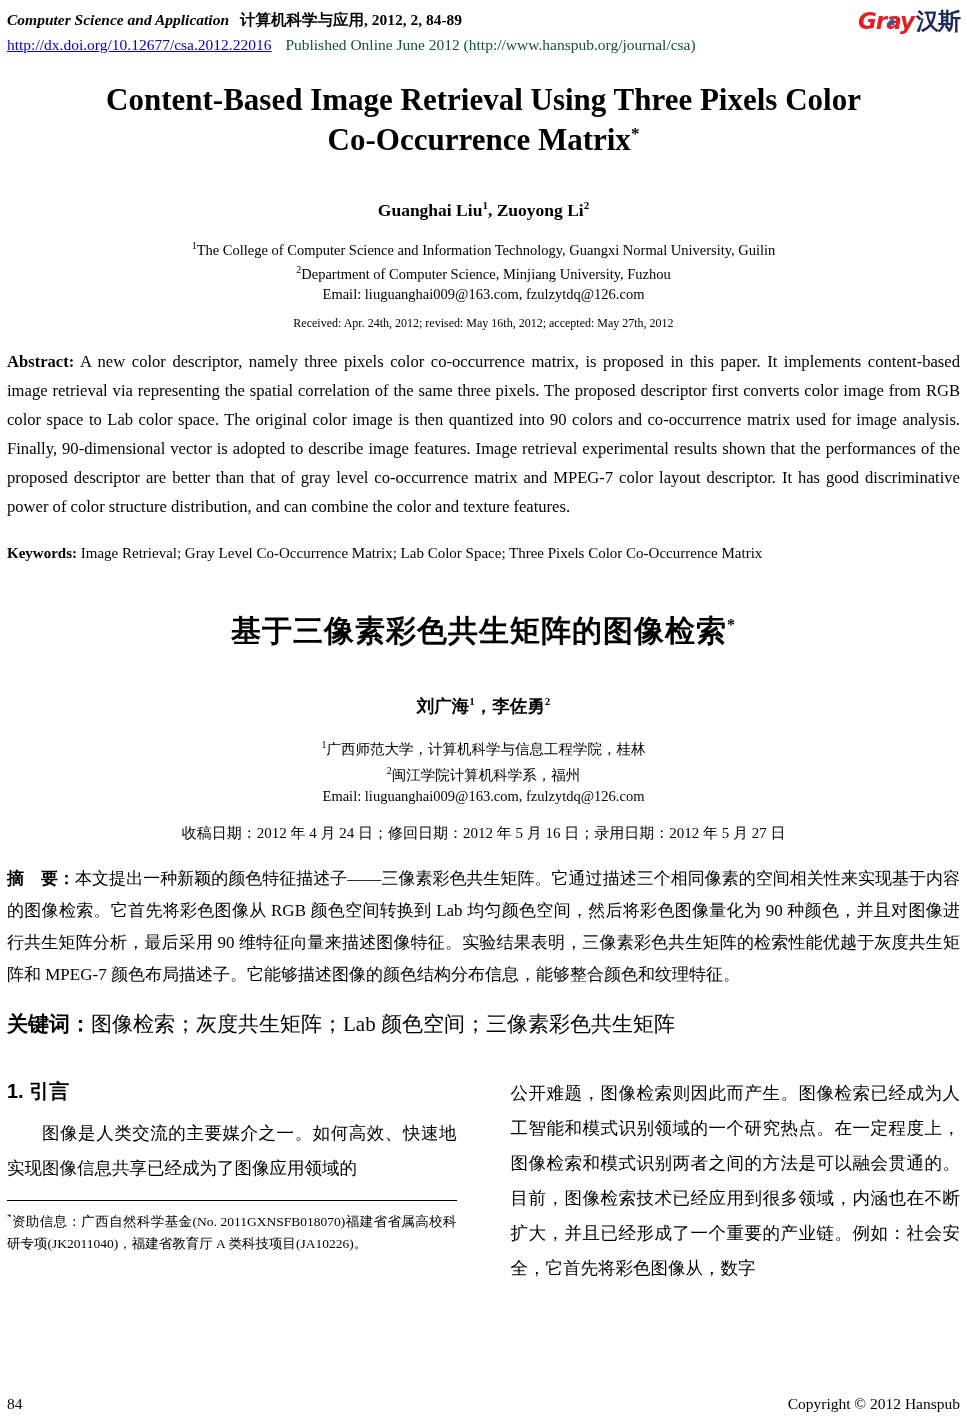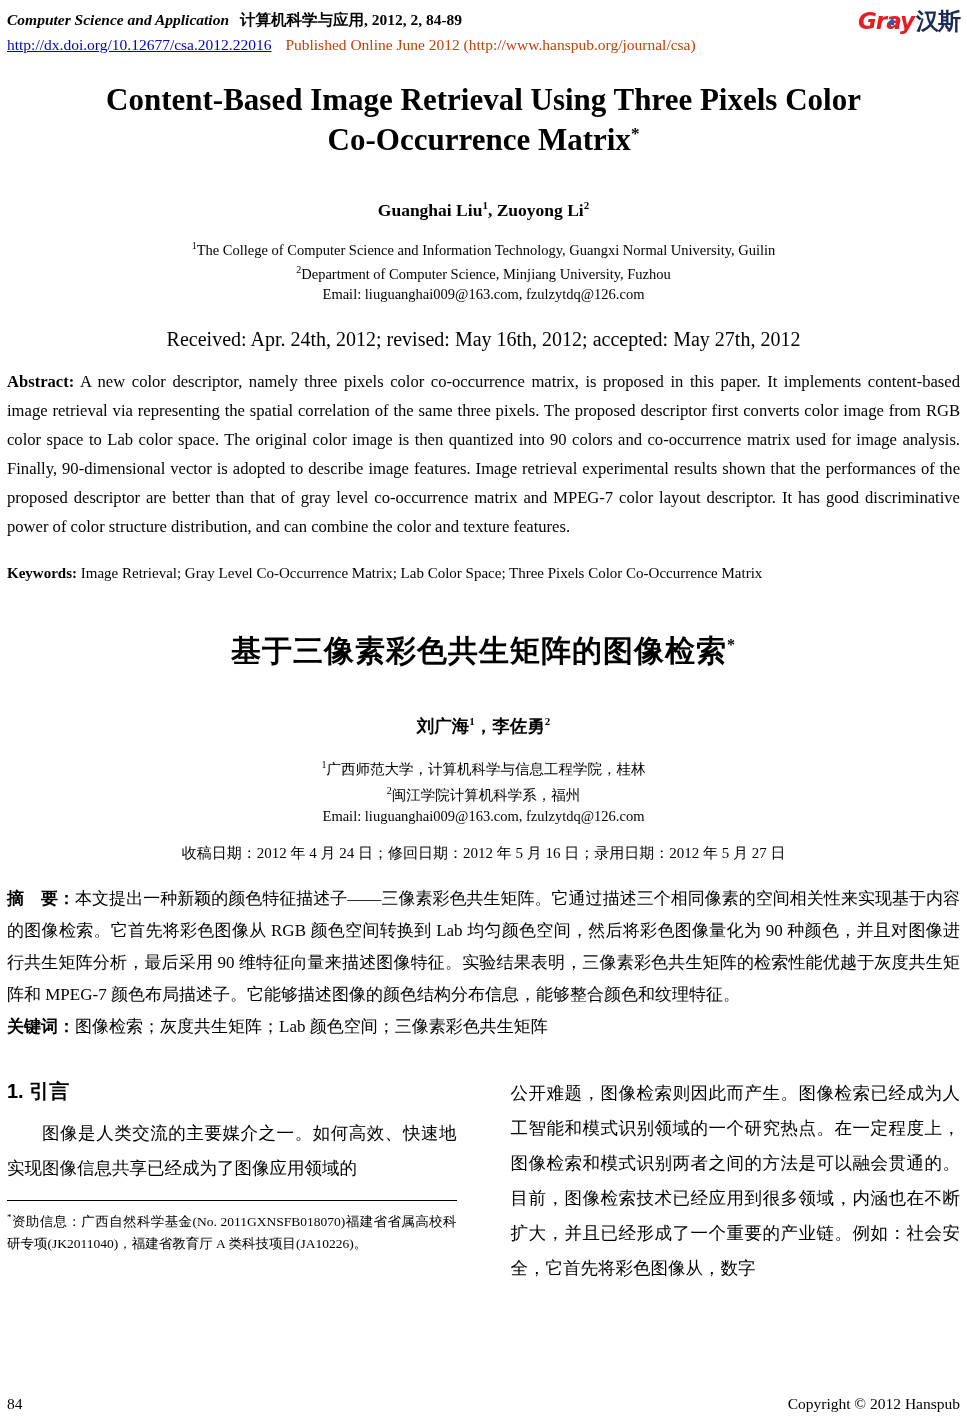--- a/index.html
+++ b/index.html
@@ -18,49 +18,49 @@
   .journal-en { font-style: italic; font-weight: bold; }
   .journal-zh { font-weight: bold; margin-left: 7px; font-family: "Liberation Serif", serif; }
   .logo { font-family: "DejaVu Sans", "Liberation Sans", sans-serif; font-size: 23px; font-weight: bold; line-height: 1; position: relative; white-space: nowrap; padding-top: 2px; }
   .logo-hans { color: #e31e24; font-style: italic; letter-spacing: -1px; }
   .logo-zh { color: #1c2b55; margin-left: 2px; letter-spacing: -1px; }
   .logo-accent { position: absolute; left: 30px; top: 9px; width: 0; height: 0;
                  border-left: 4px solid transparent; border-right: 4px solid transparent;
                  border-bottom: 8px solid #2a5caa; transform: rotate(18deg); }
   .header-row2 { font-size: 15.5px; margin-top: 3px; }
   .doi-link { color: #0000cc; text-decoration: underline; }
-  .published { color: #c2410c; margin-left: 10px; }
+  .published { color: #14532d; margin-left: 10px; }
 
   
   .title { margin-top: 26px; text-align: center; font-size: 31px; font-weight: bold; line-height: 1.3; }
   .title sup { font-size: 17px; }
   .authors { margin-top: 38px; text-align: center; font-size: 17.5px; font-weight: bold; }
   .authors sup, .zh-authors sup { font-size: 11px; font-weight: bold; }
   .affils { margin-top: 16px; text-align: center; font-size: 14.5px; line-height: 20px; }
   .affils sup { font-size: 10px; }
-  .received { margin-top: 24px; text-align: center; font-size: 20px; }
+  .received { margin-top: 12px; text-align: center; font-size: 12px; }
 
   .abstract { margin-top: 16px; font-size: 16.6px; line-height: 29px; text-align: justify; }
   .abstract .label, .keywords .label { font-weight: bold; }
   .keywords { margin-top: 18px; font-size: 15px; line-height: 28px; text-align: left;
               padding-left: 88px; text-indent: -88px; }
 
   
   .zh-title { margin-top: 44px; text-align: center; font-size: 30px; font-weight: bold;
               font-family: "Liberation Sans", "DejaVu Sans", sans-serif; letter-spacing: 1px; }
   .zh-title sup { font-size: 16px; font-family: "Liberation Serif", serif; }
   .zh-authors { margin-top: 42px; text-align: center; font-size: 17.5px; font-weight: bold; }
   .zh-affils { margin-top: 16px; text-align: center; font-size: 14.5px; line-height: 21px; }
   .zh-affils sup { font-size: 10px; }
   .zh-received { margin-top: 17px; text-align: center; font-size: 15px; }
 
   .zh-abstract { margin-top: 20px; font-size: 17px; line-height: 32px; text-align: justify; }
   .zh-abstract .label, .zh-keywords .label, .sec-heading {
     font-family: "Liberation Sans", "DejaVu Sans", sans-serif; font-weight: bold; }
-  .zh-keywords { margin-top: 4px; font-size: 17px; }
+  .zh-keywords { margin-top: 19px; font-size: 21px; }
 
   
   .columns { margin-top: 38px; display: flex; gap: 54px; }
   .col { width: 50%; font-size: 17.5px; line-height: 35px; text-align: justify; }
   .sec-heading { font-size: 20px; line-height: 26px; margin: 2px 0 12px 0; text-align: left; }
   .indent { text-indent: 2em; }
 
   .footnote { margin-top: 14px; border-top: 1.5px solid #000; padding-top: 5px;
               font-size: 13.5px; line-height: 23px; text-align: justify; text-indent: 0; }
   .footnote sup { font-size: 9px; }

